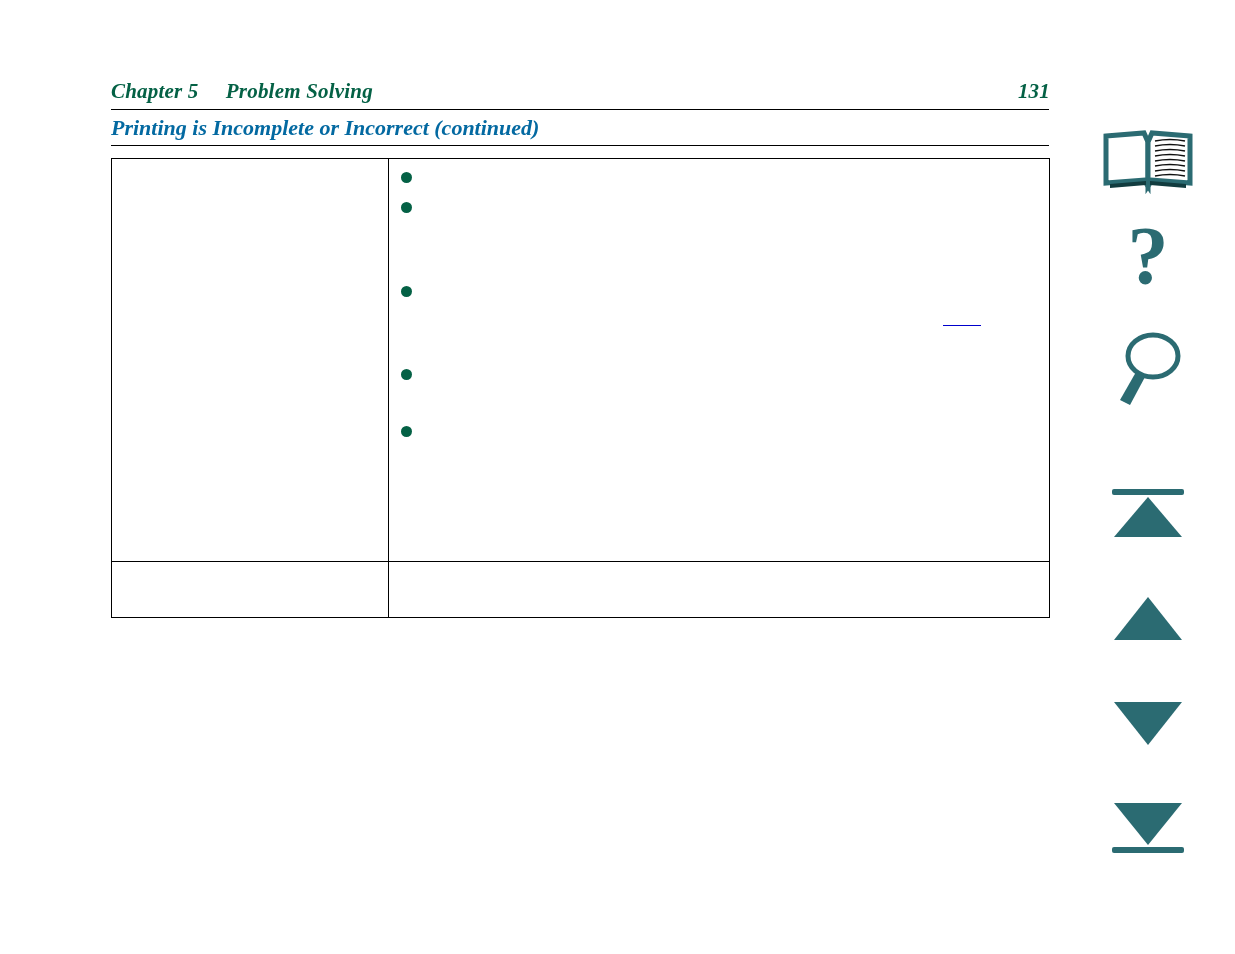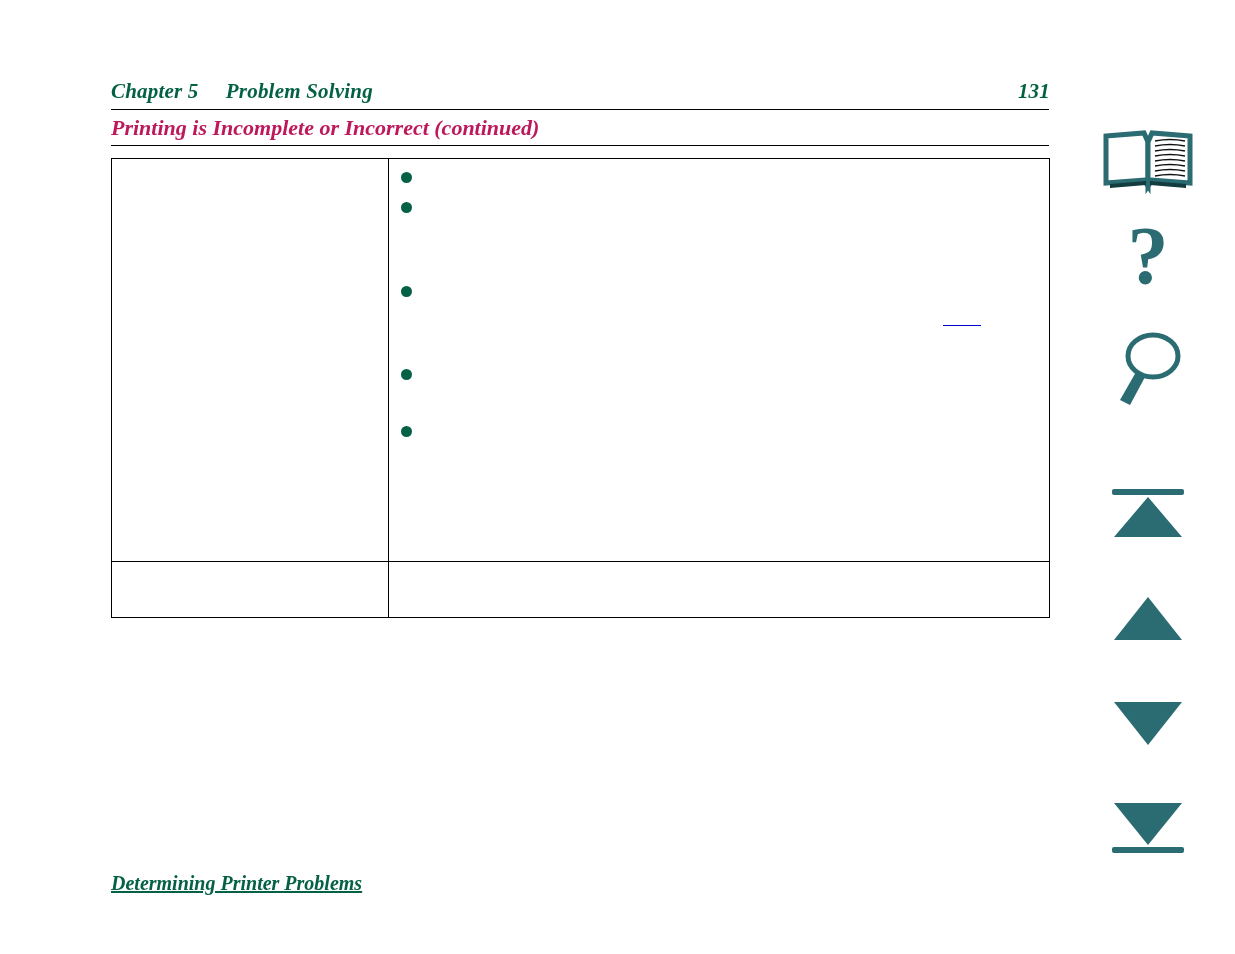--- a/index.html
+++ b/index.html
@@ -62,21 +62,21 @@
   .rule {
     width: 100%;
     height: 0;
     border-top: 1.6px solid #000000;
   }
   #section-heading {
     font-family: "Liberation Serif", serif;
     font-style: italic;
     font-weight: bold;
     font-size: 22px;
-    color: #be185d;
+    color: #0369a1;
     padding: 5px 0 4px 0;
     white-space: pre;
     line-height: 26px;
   }
 
   
   #problem-table {
     position: absolute;
     left: 111px;
     top: 158px;
@@ -245,21 +245,20 @@
       </div>
     </div>
 
     <div class="t-row" id="row-secondary">
       <div class="t-cell-cause"></div>
       <div class="t-cell-solution"></div>
     </div>
 
   </div>
 
-  <a id="footer-link" href="#">Determining Printer Problems</a>
 </div>
 
 <div id="nav-sidebar">
 
   <div class="nav-btn" id="nav-contents">
     <svg width="100" height="66" viewBox="0 0 100 66">
       <path d="M8 8 L46 5 L50 14 L50 58 L46 52 L8 55 Z" fill="#ffffff" stroke="#2b6b72" stroke-width="5"></path>
       <path d="M92 8 L54 5 L50 14 L50 58 L54 52 L92 55 Z" fill="#ffffff" stroke="#2b6b72" stroke-width="5"></path>
       <path d="M12 56 L12 60 L48 57 L48 53 Z" fill="#123c3f"></path>
       <path d="M88 56 L88 60 L52 57 L52 53 Z" fill="#123c3f"></path>

